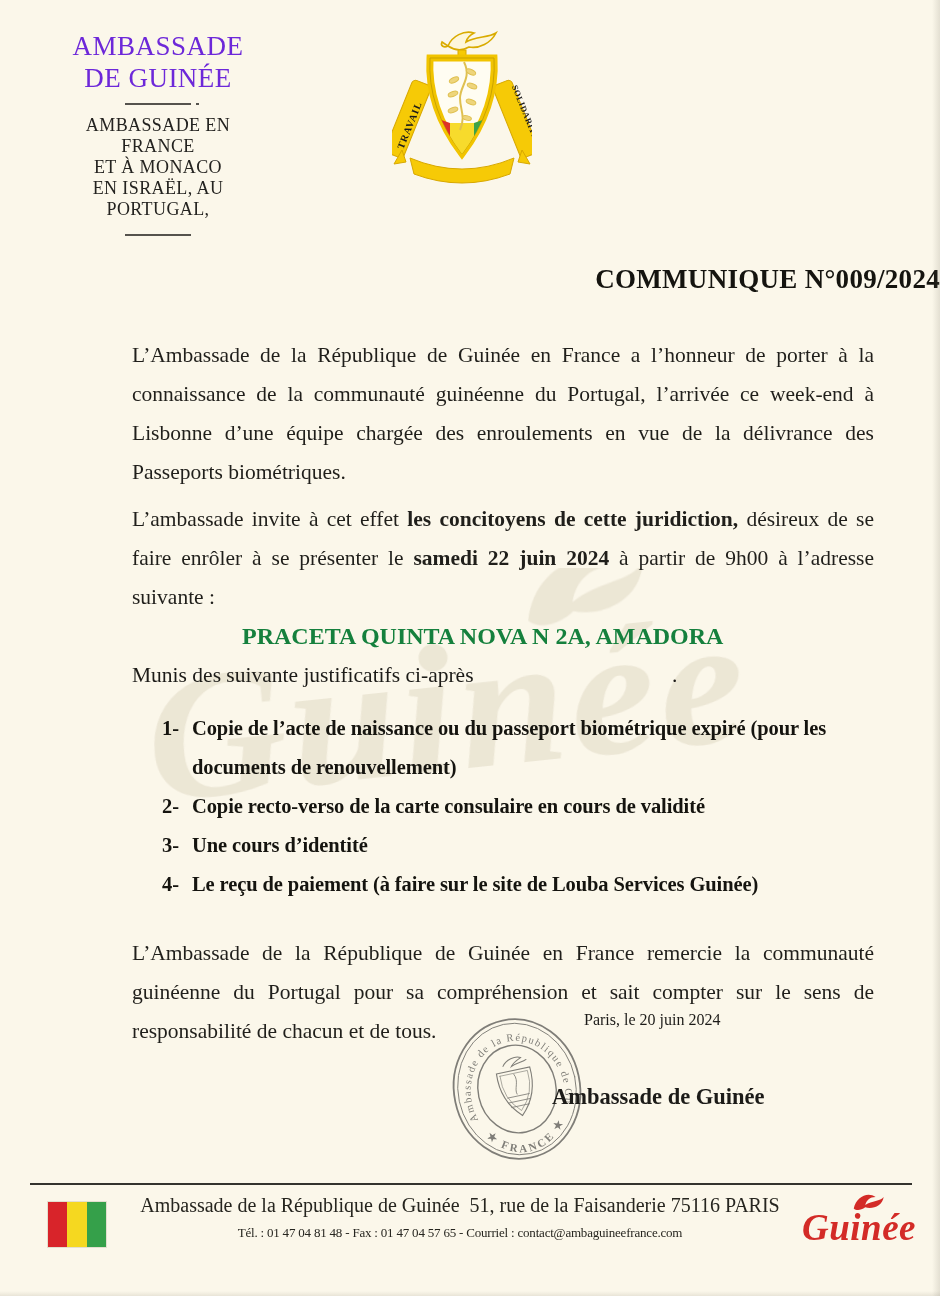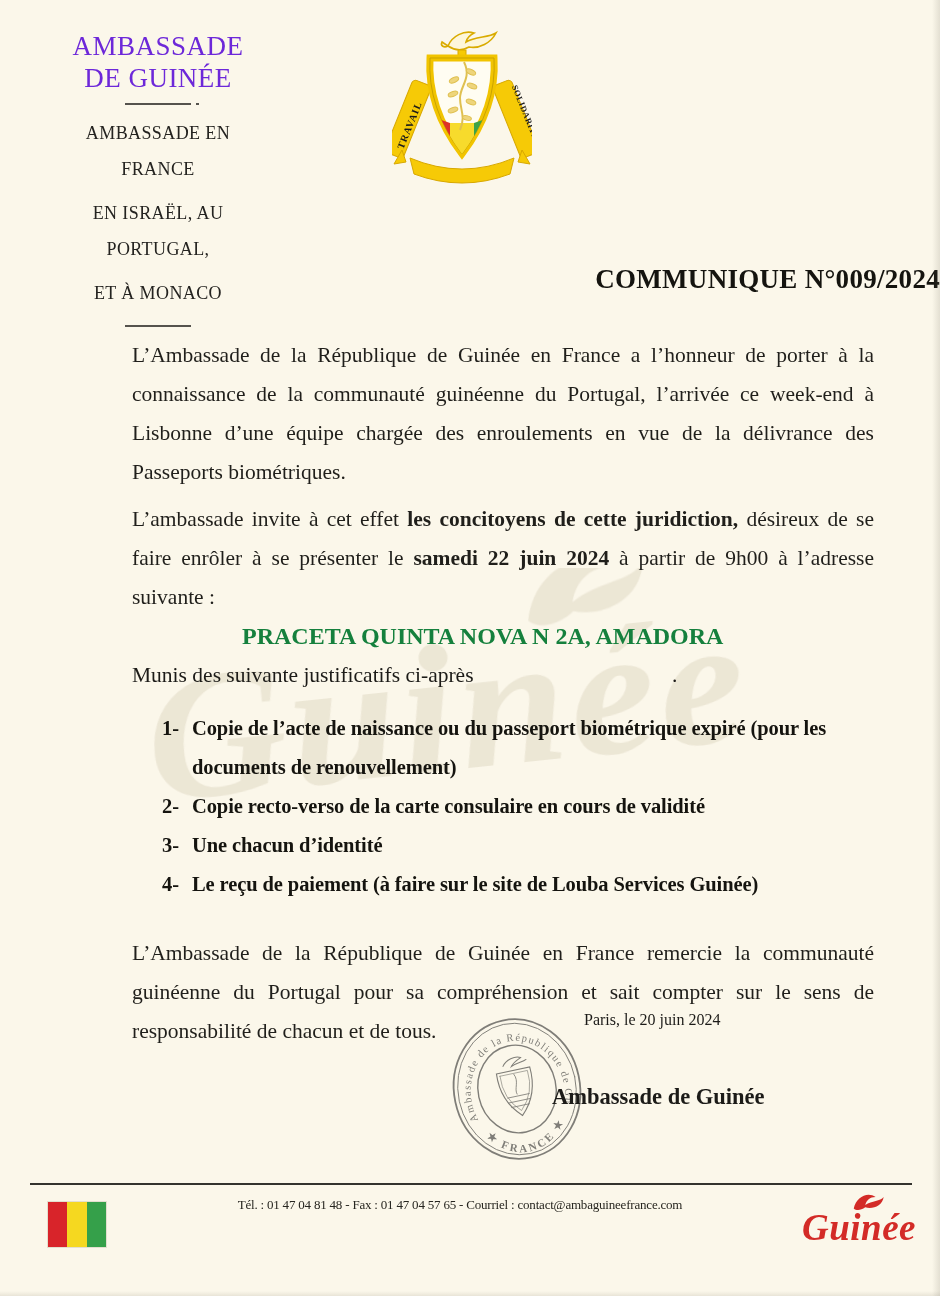--- a/index.html
+++ b/index.html
@@ -7,21 +7,21 @@
   .page {
     position:relative; width:940px; height:1296px; margin:0 auto;
     background:#fbf7ea; color:#1c1b18; overflow:hidden;
     font-family:"Liberation Serif","DejaVu Serif",serif;
   }
   
   .org-block { position:absolute; left:48px; top:30px; width:220px; text-align:center; }
   .org-line { font-size:27px; letter-spacing:.5px; line-height:32px; color:#6d28d9; }
   .org-divider { width:66px; height:2px; background:#55534d; margin:9px auto 10px auto; position:relative; }
   .org-divider::after { content:""; position:absolute; right:-8px; top:0; width:3px; height:2px; background:#55534d; }
-  .org-sub { font-size:18px; letter-spacing:.4px; line-height:36px; color:#242320;margin-top:8px; }
+  .org-sub { font-size:18px; letter-spacing:.4px; line-height:21px; color:#242320; }
   .org-divider2 { width:66px; height:2px; background:#55534d; margin:14px auto 0 auto; }
   .emblem { position:absolute; left:392px; top:22px; width:140px; height:168px; }
   
   .doc-title { position:absolute; left:0; top:264px; width:940px; text-align:right;
     font-size:27px; font-weight:bold; letter-spacing:.3px; color:#15140f; }
   
   .content { position:absolute; left:132px; top:336px; width:742px; z-index:2; }
   .para { font-size:21.5px; line-height:39px; text-align:justify; color:#201f1b; }
   .para + .para { margin-top:8px; }
   .b { font-weight:bold; }
@@ -65,22 +65,22 @@
       <text x="18" y="200" font-size="182" font-style="italic" font-weight="bold" fill="#ddd6c0" letter-spacing="4" transform="scale(1.06 1)">Guinée</text>
       <path fill="#ddd6c0" transform="translate(388,-14) scale(4.6)" d="M5,16 C7,6 17,1 24,6 C19,6 16,9 15,13 C21,9 28,10 31,6 C30,14 21,17 15,15 C11,18 7,18 5,16 Z"></path>
     </g>
   </svg>
 
   <div class="org-block">
     <div class="org-line">AMBASSADE</div>
     <div class="org-line">DE GUINÉE</div>
     <div class="org-divider"></div>
     <div class="org-sub">AMBASSADE EN FRANCE</div>
+    <div class="org-sub">ET À MONACO</div>
     <div class="org-sub">EN ISRAËL, AU PORTUGAL,</div>
-    <div class="org-sub">ET À MONACO</div>
     <div class="org-divider2"></div>
   </div>
 
   <svg class="emblem" viewBox="0 0 140 168">
     <defs>
       <clipPath id="shieldClip">
         <path d="M38,36 L102,36 Q105,86 70,132 Q35,86 38,36 Z"></path>
       </clipPath>
       <path id="justicePath" d="M26,140 Q70,158 114,140"></path>
     </defs>
@@ -137,21 +137,21 @@
       <div class="li">
         <span class="num">1-</span>
         <span class="txt">Copie de l’acte de naissance ou du passeport biométrique expiré (pour les documents de renouvellement)</span>
       </div>
       <div class="li">
         <span class="num">2-</span>
         <span class="txt">Copie recto-verso de la carte consulaire en cours de validité</span>
       </div>
       <div class="li">
         <span class="num">3-</span>
-        <span class="txt">Une chacun d’identité</span>
+        <span class="txt">Une cours d’identité</span>
       </div>
       <div class="li">
         <span class="num">4-</span>
         <span class="txt">Le reçu de paiement (à faire sur le site de Louba Services Guinée)</span>
       </div>
     </div>
     <p class="para closing">L’Ambassade de la République de Guinée en France remercie la communauté guinéenne du Portugal pour sa compréhension et sait compter sur le sens de responsabilité de chacun et de tous.</p>
   </div>
 
   <div class="date-line">Paris, le 20 juin 2024</div>
@@ -182,20 +182,21 @@
     </g>
   </svg>
 
   <div class="footer-rule"></div>
   <div class="flag">
     <div style="background:#d8242a"></div>
     <div style="background:#f5d820"></div>
     <div style="background:#35a04a"></div>
   </div>
   <div class="footer-text">
+    <div class="footer-line1">Ambassade de la République de Guinée&nbsp; 51, rue de la Faisanderie 75116 PARIS</div>
     <div class="footer-line2">Tél. : 01 47 04 81 48 - Fax : 01 47 04 57 65 - Courriel : contact@ambaguineefrance.com</div>
   </div>
   <svg class="footer-logo" viewBox="0 0 128 68">
     <path fill="#d32b27" transform="translate(50,2) scale(1.15)" d="M5,16 C7,6 17,1 24,6 C19,6 16,9 15,13 C21,9 28,10 31,6 C30,14 21,17 15,15 C11,18 7,18 5,16 Z"></path>
     <text x="4" y="52" font-size="37" font-style="italic" font-weight="bold" fill="#d32b27" letter-spacing="0.5">Guinée</text>
   </svg>
 
   <div class="edge-right"></div>
   <div class="edge-bottom"></div>
 </div>

